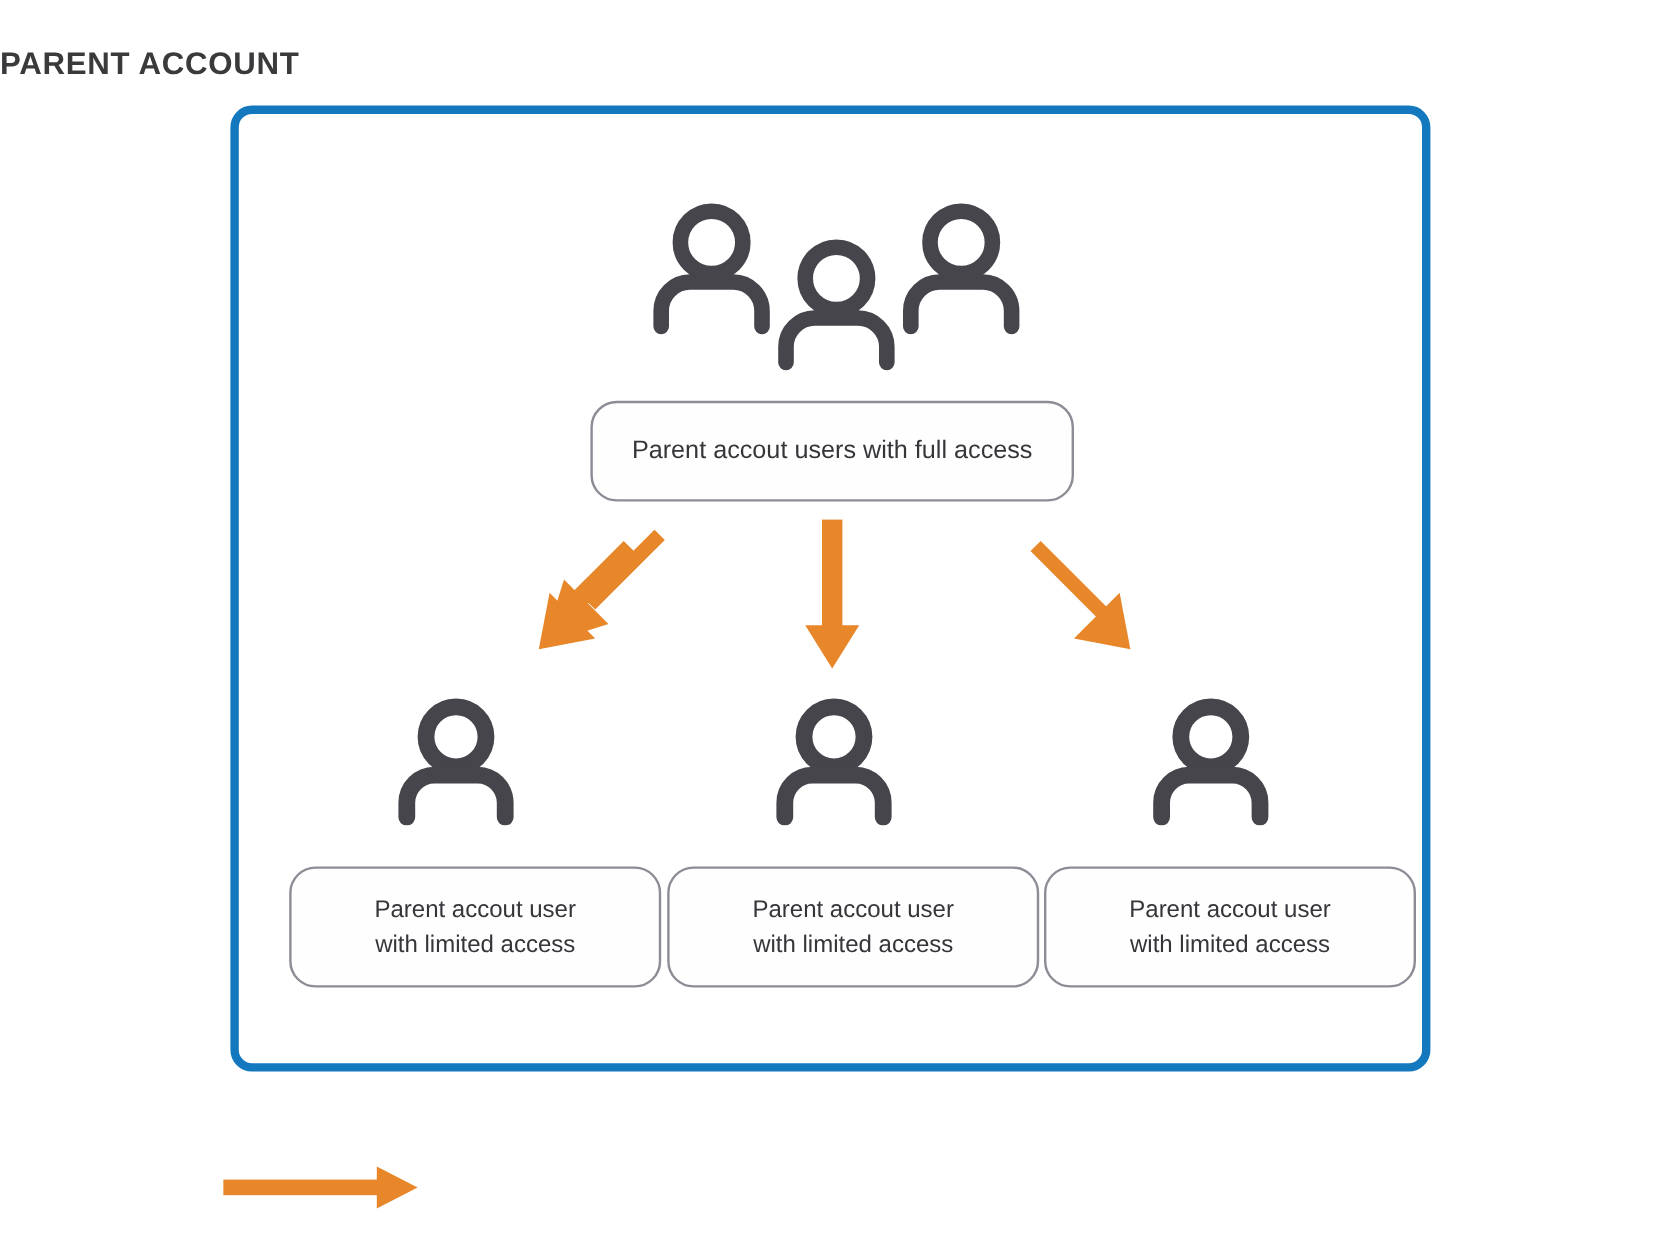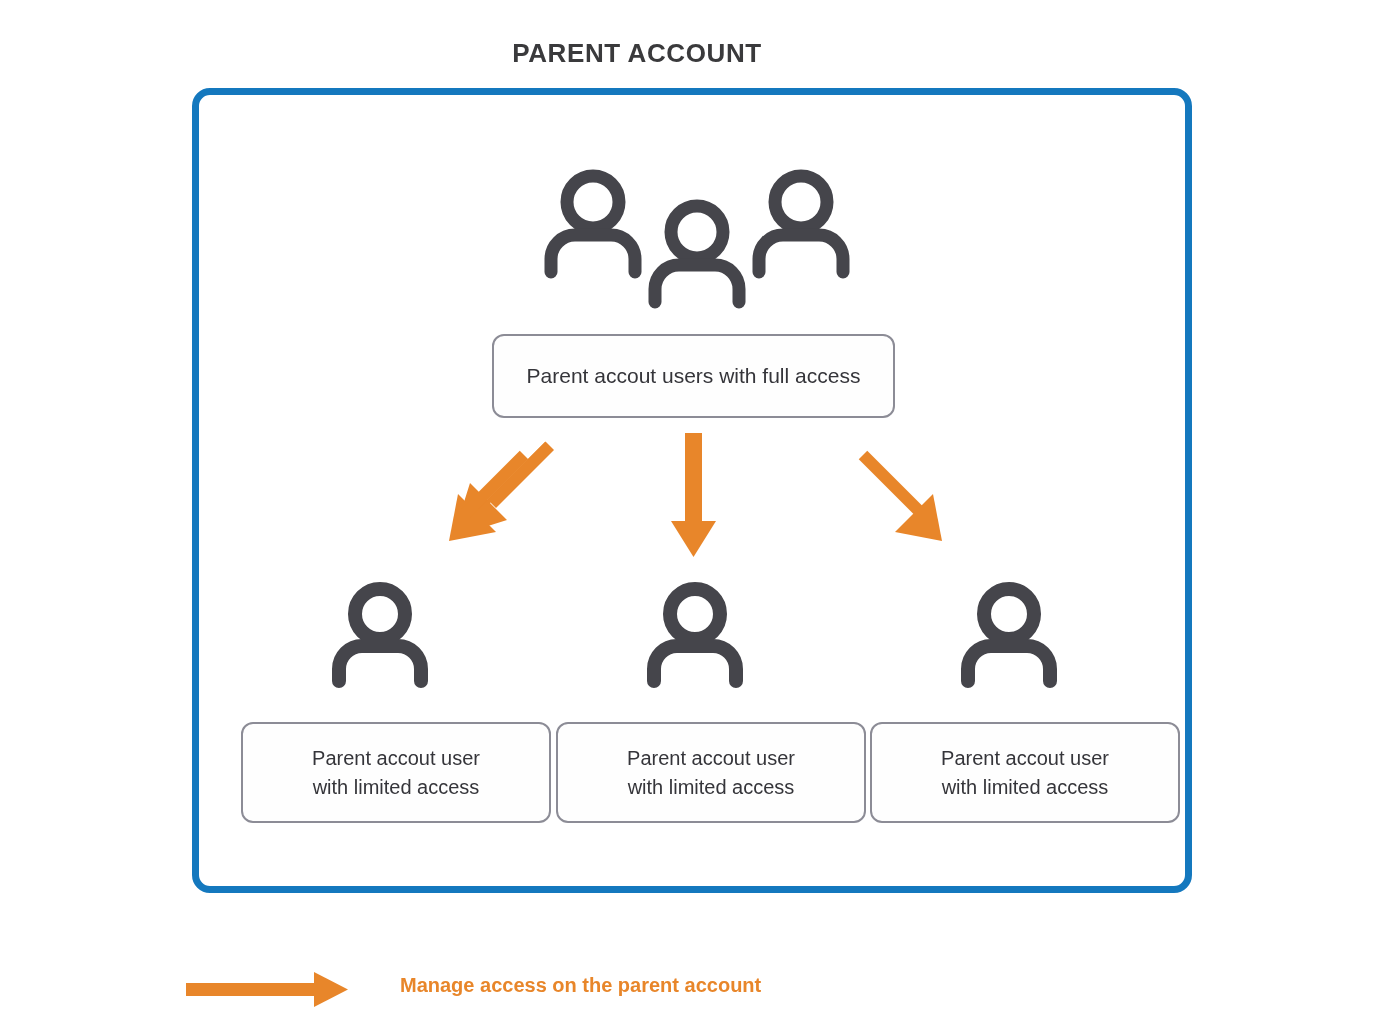--- a/index.html
+++ b/index.html
@@ -21,21 +21,21 @@
     width: 1388px;
     height: 1035px;
   }
 
   
   .page-title {
     position: absolute;
     left: 0;
     top: 38px;
     width: 1274px;
-    text-align: center;
+    text-align: left;
     font-size: 26px;
     font-weight: bold;
     letter-spacing: 0.6px;
     color: #3a3a3c;
     font-family: "Liberation Sans", sans-serif;
   }
 
   
   .account-frame {
     position: absolute;
@@ -53,21 +53,21 @@
   .person {
     position: absolute;
   }
   .person svg { display: block; }
 
   
   .label-box {
     position: absolute;
     box-sizing: border-box;
     border: 2px solid #8c8c96;
-    border-radius: 12px;
+    border-radius: 22px;
     background: #fefefe;
     display: flex;
     align-items: center;
     justify-content: center;
     text-align: center;
     color: #35353a;
     font-size: 20px;
     line-height: 1.42;
     font-family: "Liberation Sans", sans-serif;
   }
@@ -217,16 +217,15 @@
   <div class="label-box box-limited" id="box-limited-3">
     <span class="txt">Parent accout user
 with limited access</span>
   </div>
 
   <div class="legend">
     <svg class="legend-arrow" width="165" height="40" viewBox="0 0 165 40" xmlns="http://www.w3.org/2000/svg">
       <rect x="0" y="13" width="134" height="13" fill="#E8862A"></rect>
       <polygon points="128,2 128,37 162,19.5" fill="#E8862A"></polygon>
     </svg>
-    <div class="legend-text">Manage access on the parent account</div>
   </div>
 
 </div>
 
 </body></html>

